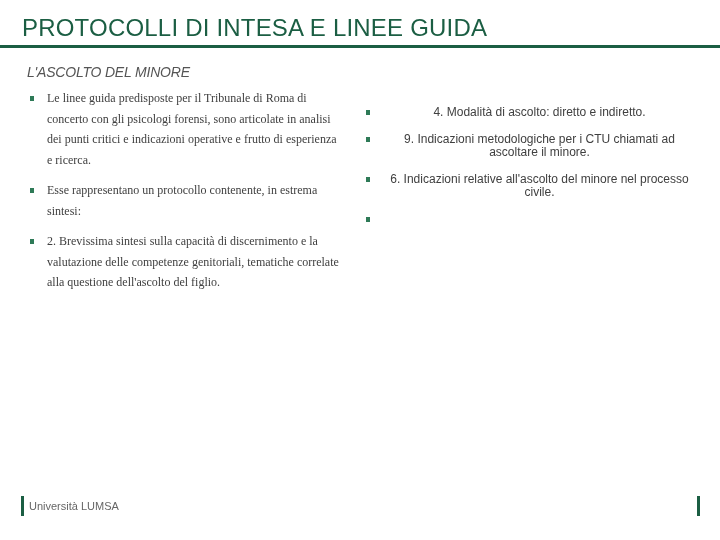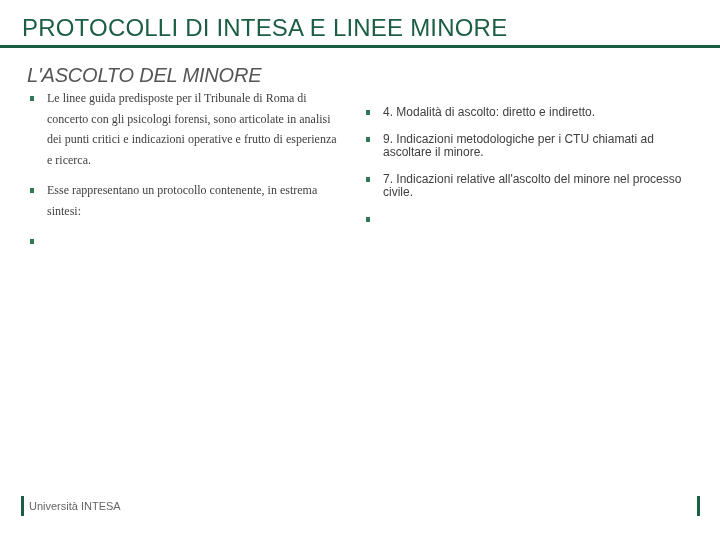--- a/index.html
+++ b/index.html
@@ -9,31 +9,31 @@
   }
   .title {
     position: absolute; left: 22px; top: 14px;
     font-size: 24px; color: #1b5e43; letter-spacing: 0.2px; white-space: nowrap;
   }
   .title-rule {
     position: absolute; left: 0; top: 45px; width: 720px; height: 3px; background: #1b5e43;
   }
   .subtitle {
     position: absolute; left: 27px; top: 64px;
-    font-size: 20px; font-style: italic; color: #555555; letter-spacing: -0.2px;
+    font-size: 14px; font-style: italic; color: #555555; letter-spacing: -0.2px;
   }
   .col { position: absolute; }
   .col-left { left: 30px; top: 88px; width: 310px; font-family: Liberation Serif, serif; }
   .col-right { left: 366px; top: 106px; width: 330px; }
   .bullet {
     position: relative; padding-left: 17px;
     font-size: 12px; color: #404040;
   }
   .col-left .bullet { line-height: 20.5px; margin-bottom: 10px; }
-  .col-right .bullet { line-height: 13px; margin-bottom: 14px; }
+  .col-right .bullet { line-height: 13px; margin-bottom: 14px; text-align: center; }
   .bullet .sq {
     position: absolute; left: 0; width: 4px; height: 5px; background: #2e7a57;
   }
   .col-left .bullet .sq { top: 8px; }
   .col-right .bullet .sq { top: 4px; }
   .footer-bar {
     position: absolute; left: 21px; top: 496px; width: 3px; height: 20px; background: #1b5e43;
   }
   .footer-text {
     position: absolute; left: 29px; top: 500px; font-size: 11px; color: #666666;
@@ -41,33 +41,34 @@
   .page-num {
     position: absolute; left: 677px; top: 500px; font-size: 11px; color: #666666; margin-top: 38px;
   }
   .page-bar {
     position: absolute; left: 697px; top: 496px; width: 3px; height: 20px; background: #1b5e43;
   }
 </style>
 </head>
 <body>
 
-<div class="title">PROTOCOLLI DI INTESA E LINEE MINORE</div>
+<div class="title">PROTOCOLLI DI INTESA E LINEE GUIDA</div>
 <div class="title-rule"></div>
 <div class="subtitle">L'ASCOLTO DEL MINORE</div>
 
 <div class="col col-left">
   <div class="bullet"><span class="sq"></span><span>Le linee guida predisposte per il Tribunale di Roma di concerto con gli psicologi forensi, sono articolate in analisi dei punti critici e indicazioni operative e frutto di esperienza e ricerca.</span></div>
   <div class="bullet"><span class="sq"></span><span>Esse rappresentano un protocollo contenente, in estrema sintesi:</span></div>
   <div class="bullet"><span class="sq"></span></div>
+  <div class="bullet"><span class="sq"></span><span>2. Brevissima sintesi sulla capacità di discernimento e la valutazione delle competenze genitoriali, tematiche correlate alla questione dell'ascolto del figlio.</span></div>
 </div>
 
 <div class="col col-right">
   <div class="bullet"><span class="sq"></span><span>4. Modalità di ascolto: diretto e indiretto.</span></div>
   <div class="bullet"><span class="sq"></span><span>9. Indicazioni metodologiche per i CTU chiamati ad ascoltare il minore.</span></div>
-  <div class="bullet"><span class="sq"></span><span>7. Indicazioni relative all'ascolto del minore nel processo civile.</span></div>
+  <div class="bullet"><span class="sq"></span><span>6. Indicazioni relative all'ascolto del minore nel processo civile.</span></div>
   <div class="bullet"><span class="sq"></span></div>
 </div>
 
 <div class="footer-bar"></div>
-<div class="footer-text">Università INTESA</div>
+<div class="footer-text">Università LUMSA</div>
 <div class="page-num">15</div>
 <div class="page-bar"></div>
 
 </body></html>

